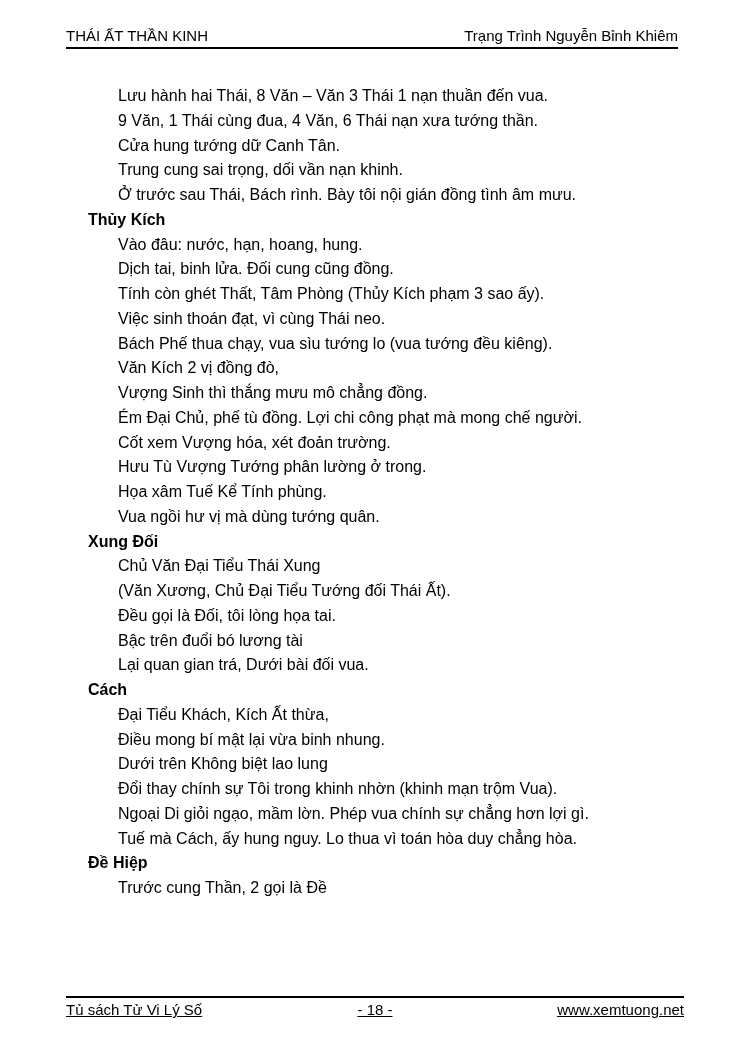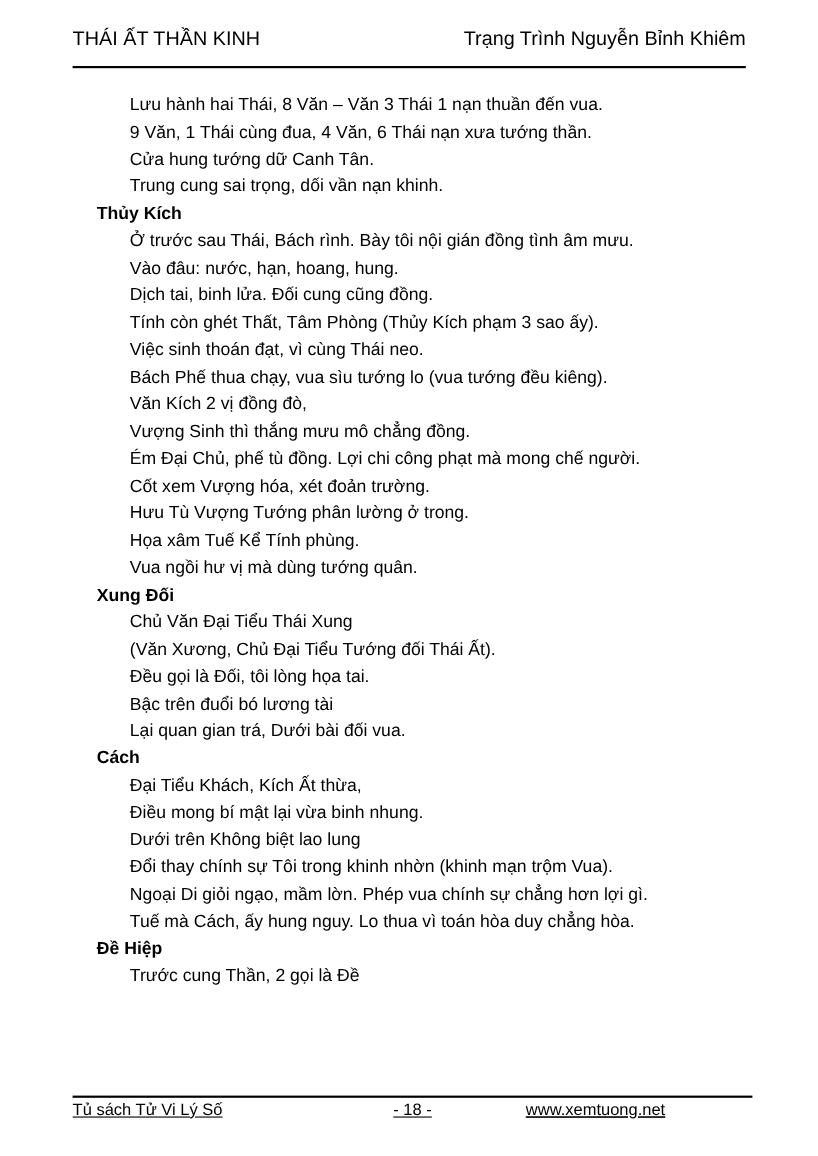--- a/index.html
+++ b/index.html
@@ -14,23 +14,23 @@
     overflow: hidden;
   }
   .header {
     position: absolute;
     left: 66px;
     right: 66px;
     top: 27px;
     display: flex;
     justify-content: space-between;
     align-items: flex-end;
-    font-size: 18px;
+    font-size: 15px;
     line-height: 17px;
-    padding-bottom: 16px;
+    padding-bottom: 3px;
     border-bottom: 2px solid #000000;
   }
   .doc-body {
     position: absolute;
     left: 88px;
     right: 50px;
     top: 84px;
   }
   .line {
     font-size: 16px;
@@ -47,21 +47,21 @@
     border-top: 2px solid #000000;
     padding-top: 4px;
     display: flex;
     align-items: baseline;
     font-size: 15px;
     line-height: 16px;
     text-decoration: underline;
   }
   .footer > * { flex: 1 1 0; }
   .footer .center { text-align: center; }
-  .footer .right { }
+  .footer .right { text-align: right; }
   .footer a {
     color: #000000;
     text-decoration: underline;
     cursor: pointer;
   }
 </style>
 </head>
 <body>
 
 <div class="page">
@@ -70,22 +70,22 @@
     <span>THÁI ẤT THẦN KINH</span>
     <span>Trạng Trình Nguyễn Bỉnh Khiêm</span>
   </div>
 
   <div class="doc-body">
 
   <div class="line indent">Lưu hành hai Thái, 8 Văn – Văn 3 Thái 1 nạn thuần đến vua.</div>
       <div class="line indent">9 Văn, 1 Thái cùng đua, 4 Văn, 6 Thái nạn xưa tướng thần.</div>
       <div class="line indent">Cửa hung tướng dữ Canh Tân.</div>
       <div class="line indent">Trung cung sai trọng, dối vần nạn khinh.</div>
+      <div class="line indent">Ở trước sau Thái, Bách rình. Bày tôi nội gián đồng tình âm mưu.</div>
       <div class="line heading">Thủy Kích</div>
-      <div class="line indent">Ở trước sau Thái, Bách rình. Bày tôi nội gián đồng tình âm mưu.</div>
       <div class="line indent">Vào đâu: nước, hạn, hoang, hung.</div>
       <div class="line indent">Dịch tai, binh lửa. Đối cung cũng đồng.</div>
       <div class="line indent">Tính còn ghét Thất, Tâm Phòng (Thủy Kích phạm 3 sao ấy).</div>
       <div class="line indent">Việc sinh thoán đạt, vì cùng Thái neo.</div>
       <div class="line indent">Bách Phế thua chạy, vua sìu tướng lo (vua tướng đều kiêng).</div>
       <div class="line indent">Văn Kích 2 vị đồng đò,</div>
       <div class="line indent">Vượng Sinh thì thắng mưu mô chẳng đồng.</div>
       <div class="line indent">Ém Đại Chủ, phế tù đồng. Lợi chi công phạt mà mong chế người.</div>
       <div class="line indent">Cốt xem Vượng hóa, xét đoản trường.</div>
       <div class="line indent">Hưu Tù Vượng Tướng phân lường ở trong.</div>

